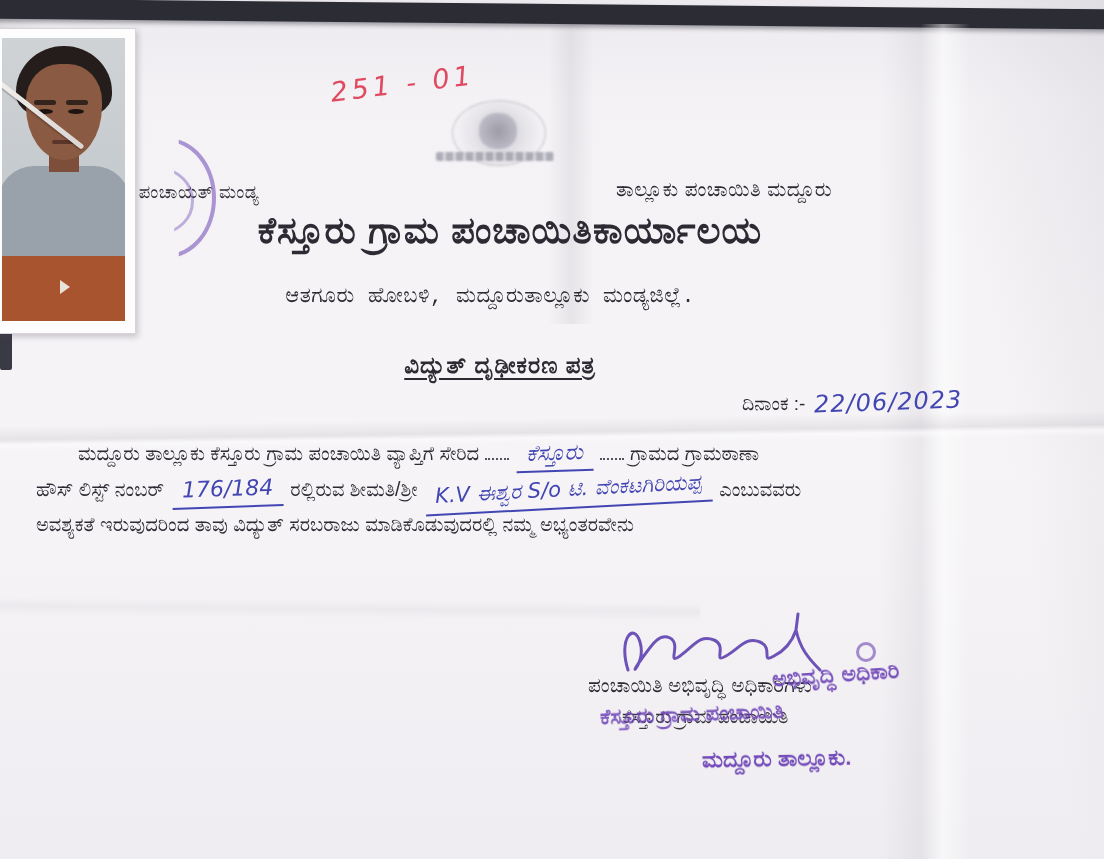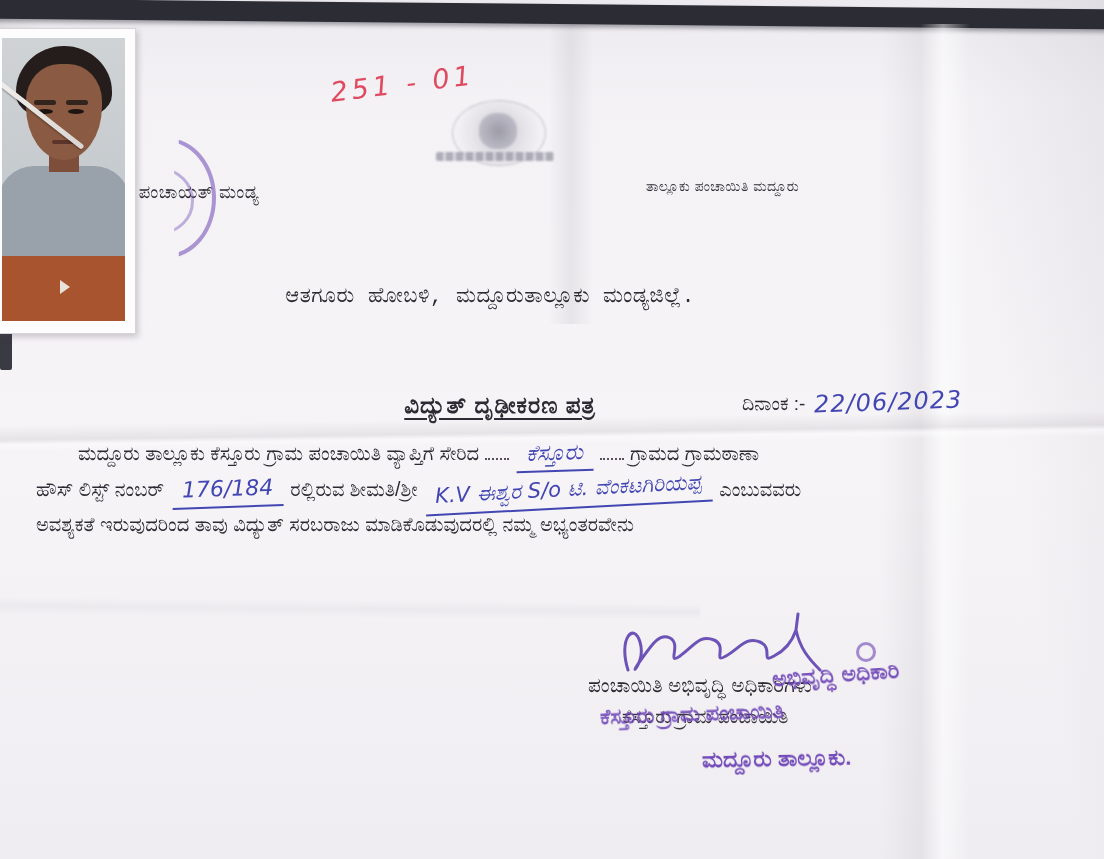--- a/index.html
+++ b/index.html
@@ -78,28 +78,28 @@
     filter:blur(1.1px);opacity:0.8;z-index:2;}
   .emblem-core{position:absolute;left:26px;top:12px;width:38px;height:36px;
     background:radial-gradient(circle,#6f6f80 0%,#9a9aab 70%);border-radius:45%;opacity:0.7;}
   .emblem-caption{position:absolute;left:436px;top:152px;width:118px;height:9px;
     background:repeating-linear-gradient(90deg,#8a8a98 0 7px,#c9c9d4 7px 10px);
     filter:blur(1.3px);opacity:0.65;border-radius:2px;z-index:2;}
 
   
   .k{color:#2e2a34;}
   .hdr-left{position:absolute;left:100px;top:182px;font-size:18px;letter-spacing:0.5px;z-index:3;}
-  .hdr-right{position:absolute;left:646px;top:178px;font-size:14px;letter-spacing:0.5px;}
+  .hdr-right{position:absolute;left:616px;top:178px;font-size:20px;letter-spacing:0.5px;}
   .office-title{position:absolute;left:140px;top:210px;width:740px;text-align:center;
     font-size:37px;font-weight:bold;letter-spacing:1px;white-space:nowrap;}
   .office-sub{position:absolute;left:180px;top:284px;width:620px;text-align:center;
     font-size:21px;letter-spacing:0.5px;white-space:nowrap;font-family:Liberation Mono, monospace;}
   .cert-title{position:absolute;left:300px;top:352px;width:400px;text-align:center;
     font-size:23px;font-weight:bold;letter-spacing:1px;
-    text-decoration:underline;text-underline-offset:5px;white-space:nowrap;margin-top:40px;}
+    text-decoration:underline;text-underline-offset:5px;white-space:nowrap;}
   .date-row{position:absolute;left:742px;top:388px;white-space:nowrap;}
   .date-label{font-size:19px;color:#2e2a34;}
   .hw{color:#4246b2;font-style:italic;font-family:"DejaVu Sans", sans-serif;}
   .date-value{font-size:24px;letter-spacing:1px;display:inline-block;transform:rotate(-2deg);margin-left:4px;}
 
   .body-text{position:absolute;left:36px;top:436px;width:1040px;
     font-size:19.5px;line-height:33.5px;color:#2e2a34;}
   .body-line{white-space:nowrap;}
   .indent{padding-left:42px;}
   .blank{display:inline-block;border-bottom:2px dotted #55505c;min-width:24px;height:16px;}
@@ -152,20 +152,21 @@
 
   <div class="red-note hw" style="color:#e04a60;">251 - 01</div>
 
   <div class="emblem">
     <div class="emblem-core"></div>
   </div>
   <div class="emblem-caption"></div>
 
   <div class="hdr-left k">ಜಿಲ್ಲಾ ಪಂಚಾಯತ್ ಮಂಡ್ಯ</div>
   <div class="hdr-right k">ತಾಲ್ಲೂಕು ಪಂಚಾಯಿತಿ ಮದ್ದೂರು</div>
+  <div class="office-title k">ಕೆಸ್ತೂರು ಗ್ರಾಮ  ಪಂಚಾಯಿತಿಕಾರ್ಯಾಲಯ</div>
   <div class="office-sub k">ಆತಗೂರು  ಹೋಬಳಿ, ಮದ್ದೂರುತಾಲ್ಲೂಕು ಮಂಡ್ಯಜಿಲ್ಲೆ.</div>
 
   <div class="cert-title k">ವಿದ್ಯುತ್ ದೃಢೀಕರಣ ಪತ್ರ</div>
   <div class="date-row">
     <span class="date-label">ದಿನಾಂಕ :-</span>
     <span class="hw date-value">22/06/2023</span>
   </div>
 
   <div class="body-text">
     <div class="body-line indent">

